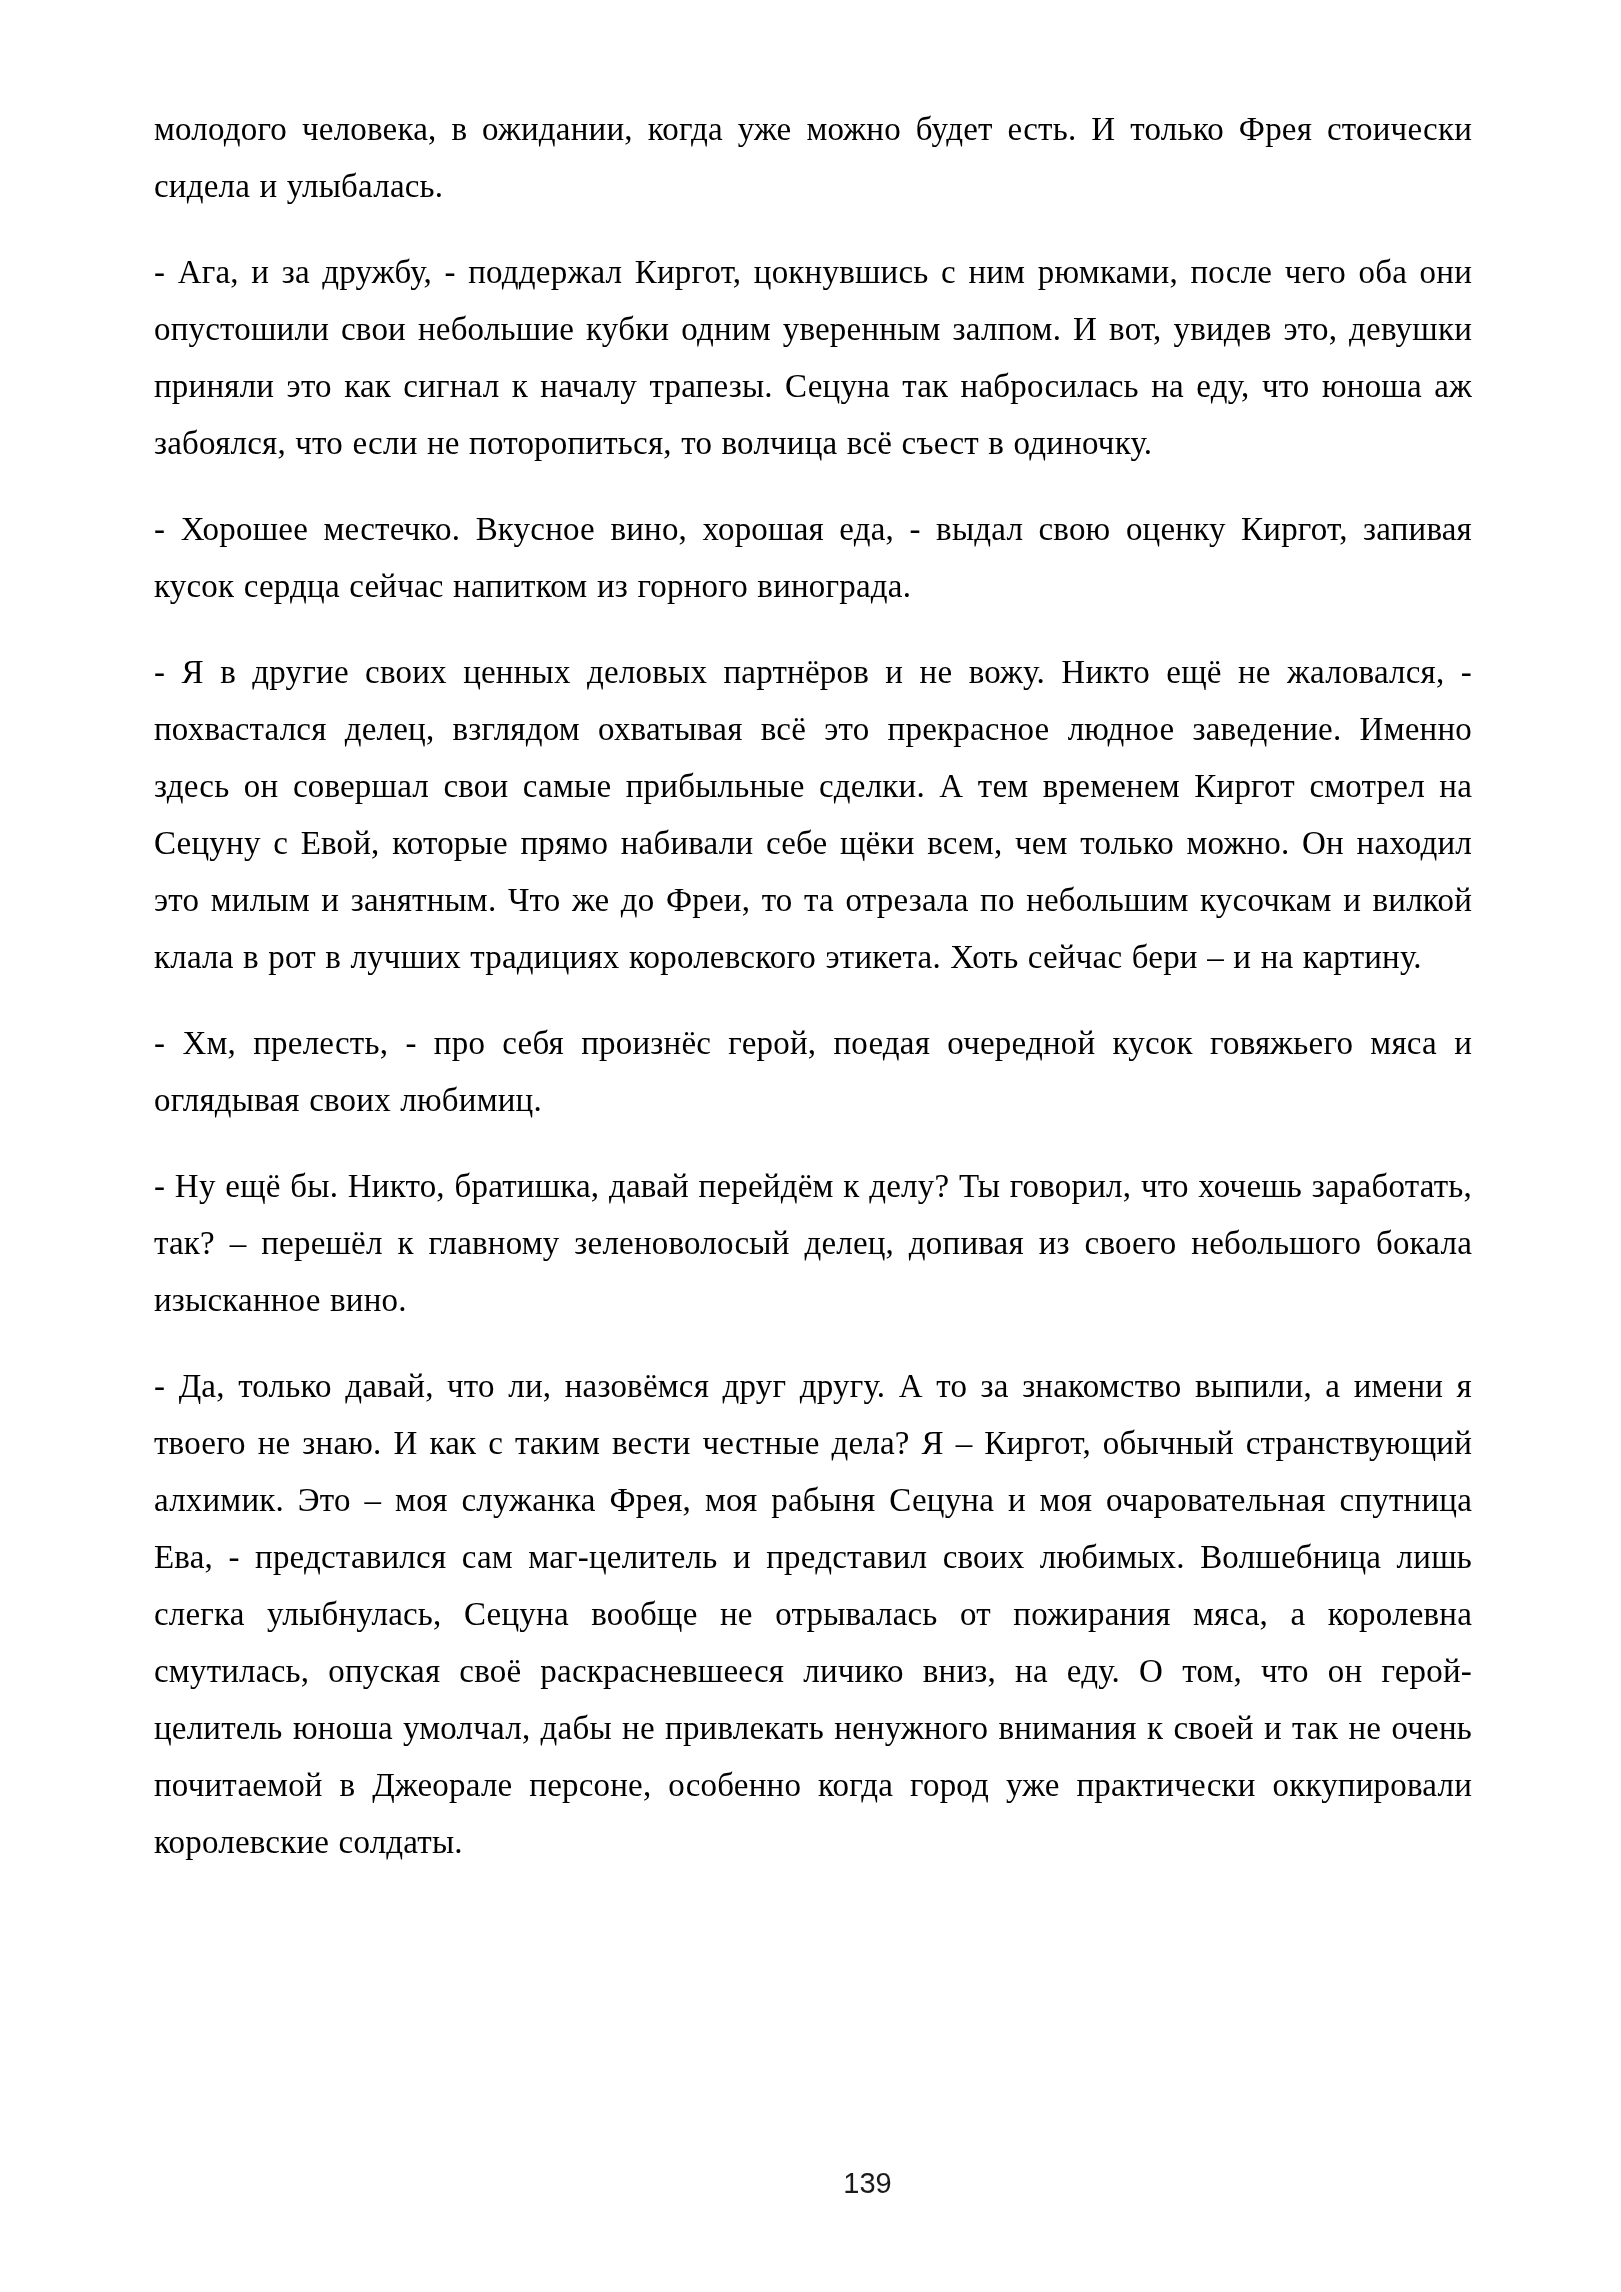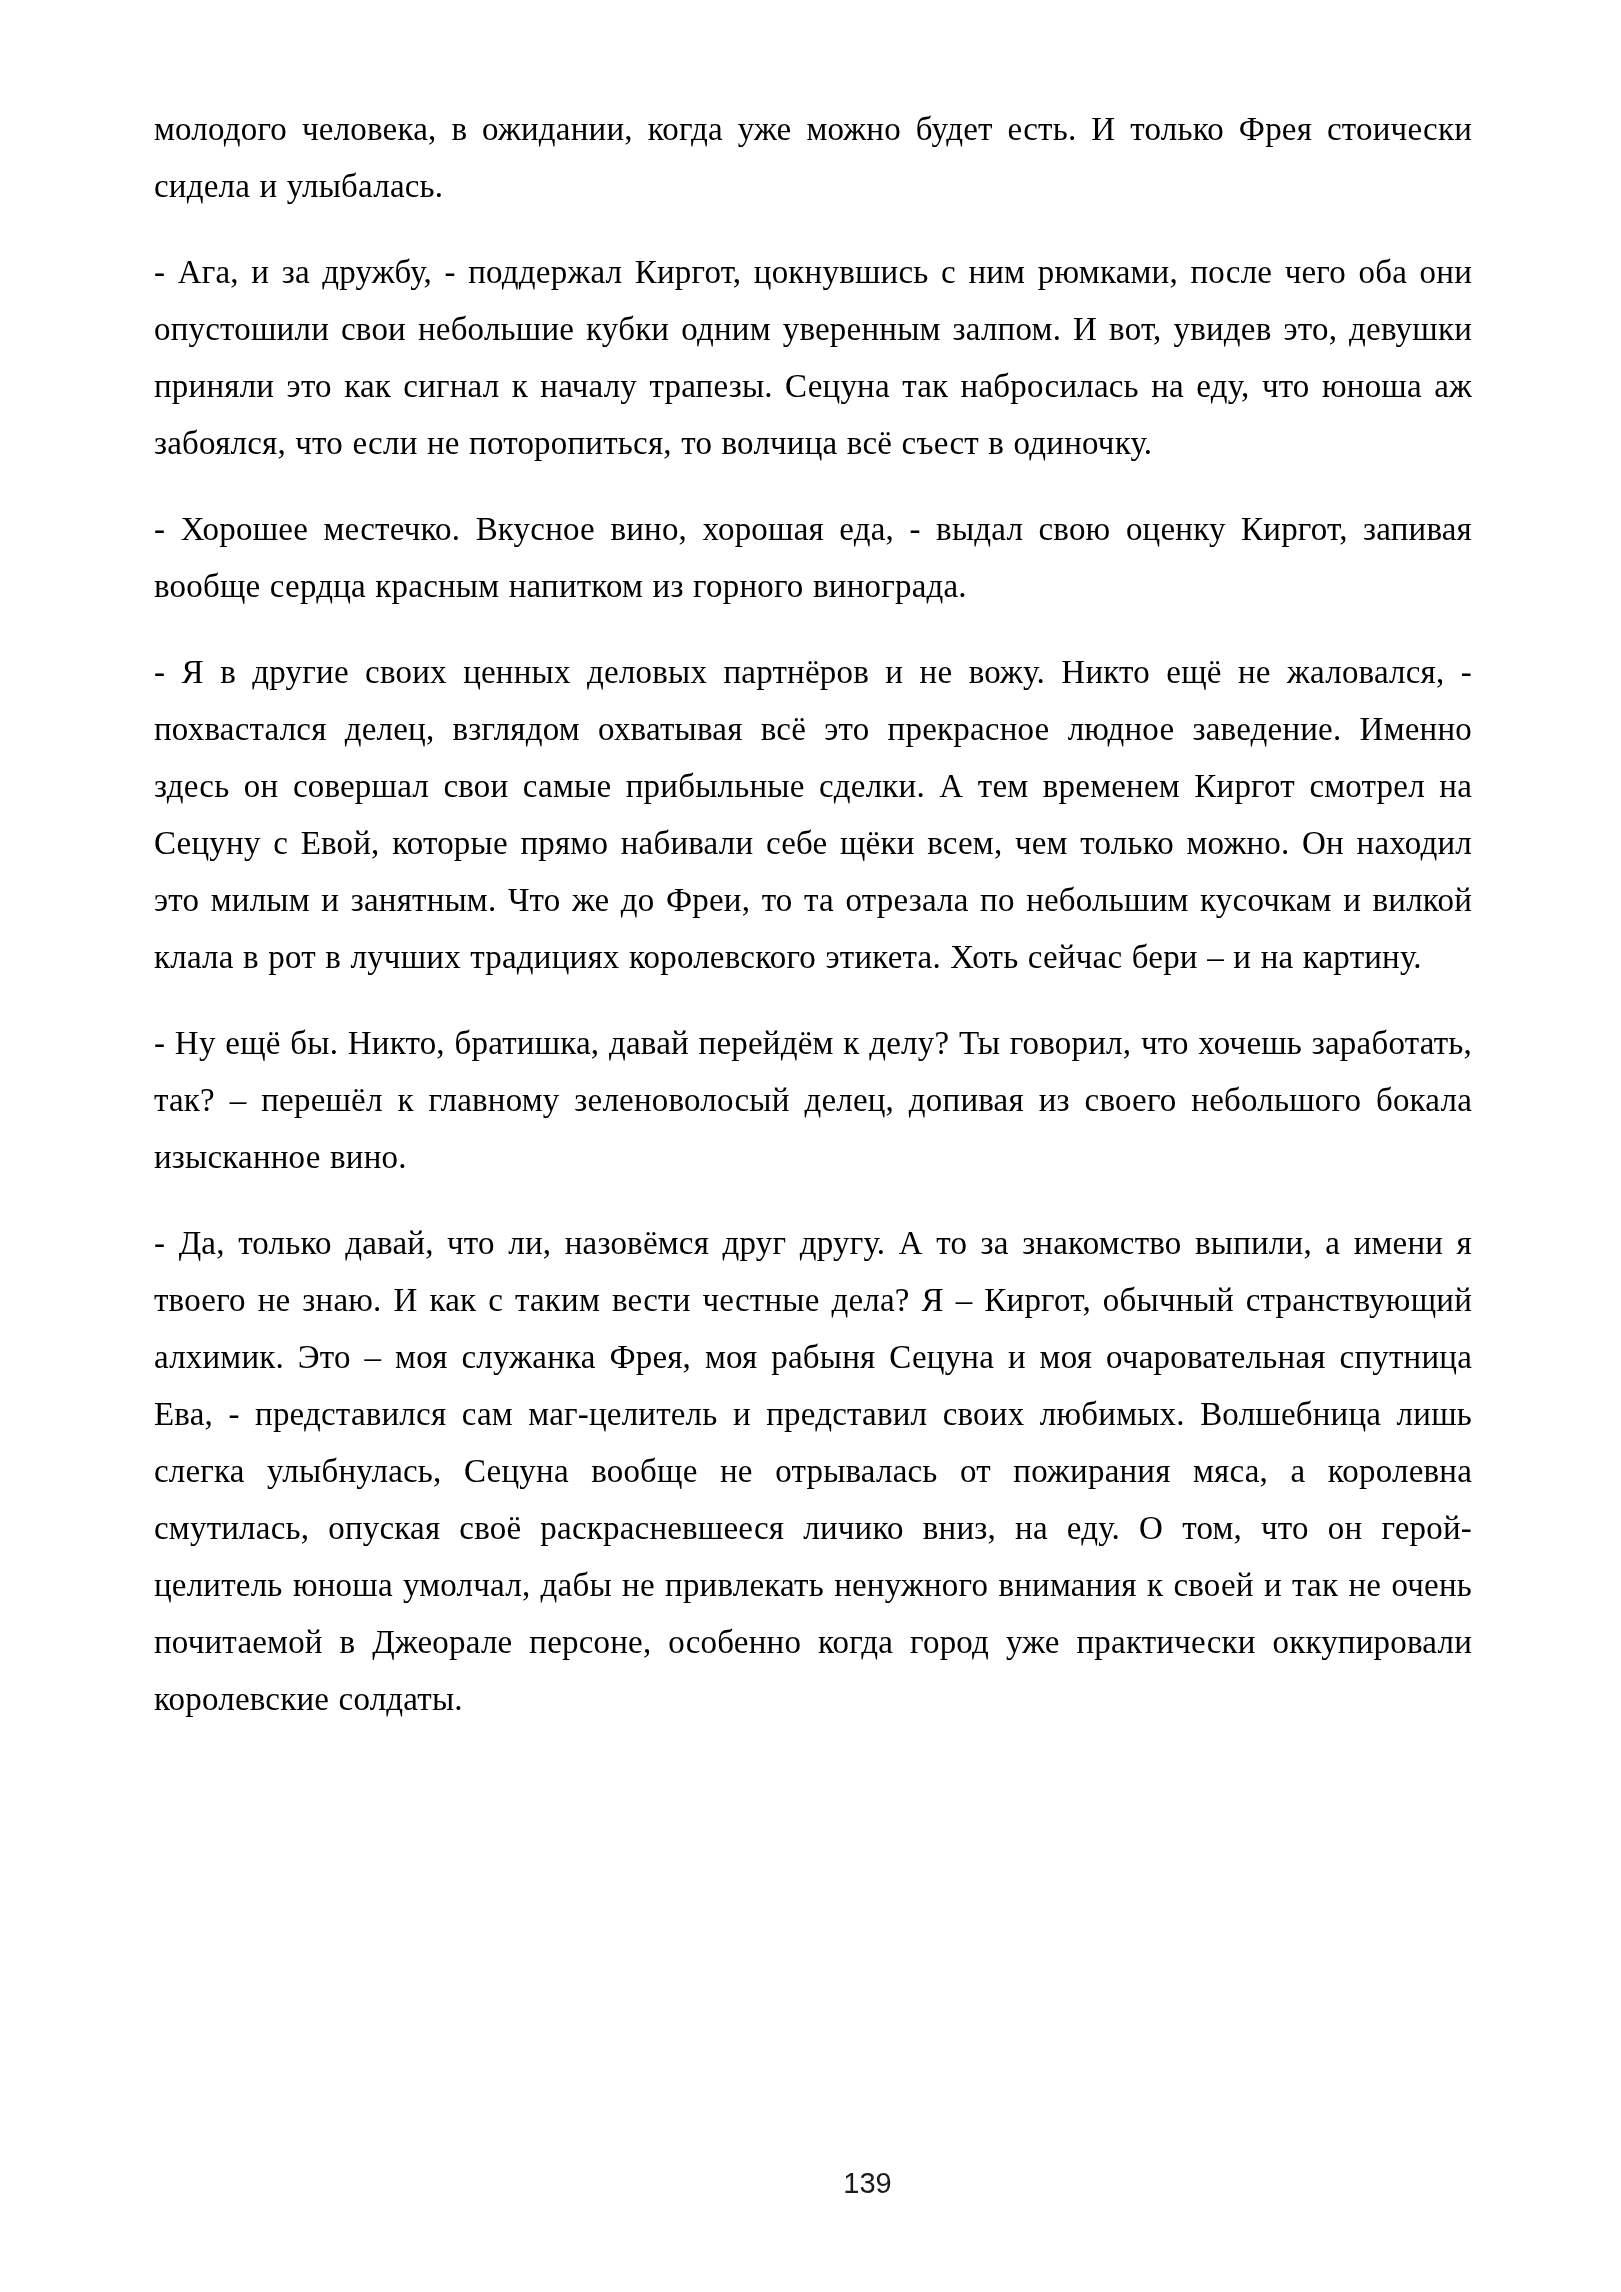--- a/index.html
+++ b/index.html
@@ -43,20 +43,21 @@
     color: #1a1a1a;
   }
 </style>
 </head>
 <body>
 
 <div class="page">
   <div class="text-block">
     <p>молодого человека, в ожидании, когда уже можно будет есть. И только Фрея стоически сидела и улыбалась.</p>
     <p>- Ага, и за дружбу, - поддержал Киргот, цокнувшись с ним рюмками, после чего оба они опустошили свои небольшие кубки одним уверенным залпом. И вот, увидев это, девушки приняли это как сигнал к началу трапезы. Сецуна так набросилась на еду, что юноша аж забоялся, что если не поторопиться, то волчица всё съест в одиночку.</p>
-    <p>- Хорошее местечко. Вкусное вино, хорошая еда, - выдал свою оценку Киргот, запивая вообще сердца красным напитком из горного винограда.</p>
+    <p>- Хорошее местечко. Вкусное вино, хорошая еда, - выдал свою оценку Киргот, запивая кусок сердца сейчас напитком из горного винограда.</p>
     <p>- Я в другие своих ценных деловых партнёров и не вожу. Никто ещё не жаловался, - похвастался делец, взглядом охватывая всё это прекрасное людное заведение. Именно здесь он совершал свои самые прибыльные сделки. А тем временем Киргот смотрел на Сецуну с Евой, которые прямо набивали себе щёки всем, чем только можно. Он находил это милым и занятным. Что же до Фреи, то та отрезала по небольшим кусочкам и вилкой клала в рот в лучших традициях королевского этикета. Хоть сейчас бери – и на картину.</p>
+    <p>- Хм, прелесть, - про себя произнёс герой, поедая очередной кусок говяжьего мяса и оглядывая своих любимиц.</p>
     <p>- Ну ещё бы. Никто, братишка, давай перейдём к делу? Ты говорил, что хочешь заработать, так? – перешёл к главному зеленоволосый делец, допивая из своего небольшого бокала изысканное вино.</p>
     <p>- Да, только давай, что ли, назовёмся друг другу. А то за знакомство выпили, а имени я твоего не знаю. И как с таким вести честные дела? Я – Киргот, обычный странствующий алхимик. Это – моя служанка Фрея, моя рабыня Сецуна и моя очаровательная спутница Ева, - представился сам маг-целитель и представил своих любимых. Волшебница лишь слегка улыбнулась, Сецуна вообще не отрывалась от пожирания мяса, а королевна смутилась, опуская своё раскрасневшееся личико вниз, на еду. О том, что он герой-целитель юноша умолчал, дабы не привлекать ненужного внимания к своей и так не очень почитаемой в Джеорале персоне, особенно когда город уже практически оккупировали королевские солдаты.</p>
   </div>
   <div class="page-footer">139</div>
 </div>
 
 
 </body></html>

